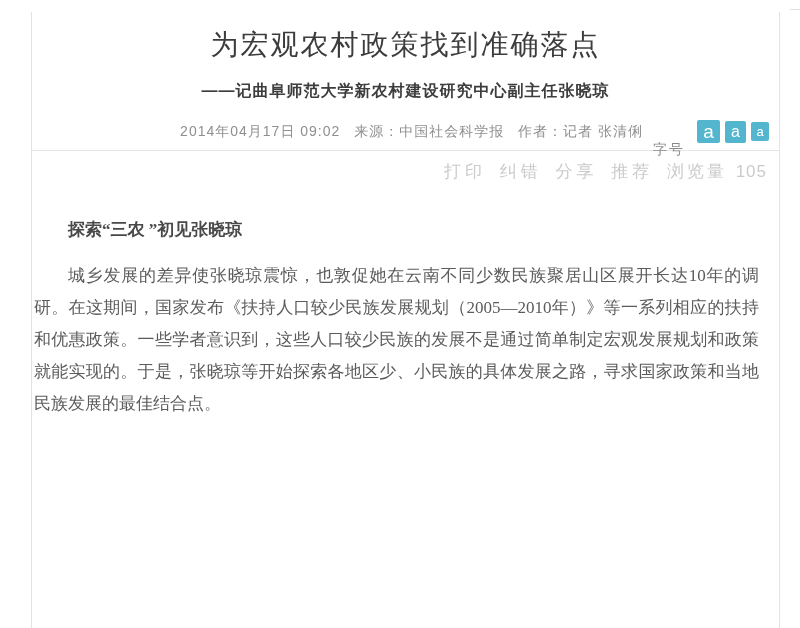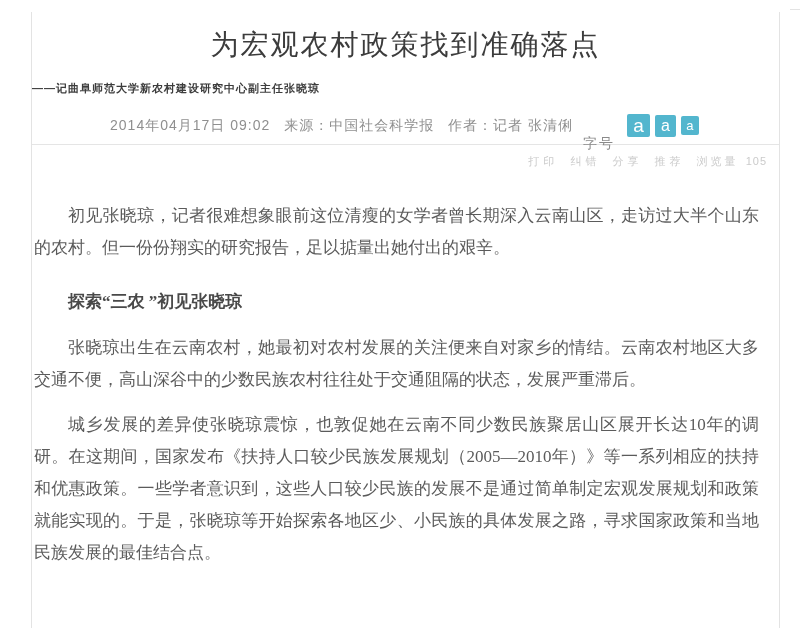--- a/index.html
+++ b/index.html
@@ -28,32 +28,32 @@
     margin: 14px 30px 0;
     text-align: center;
     font-family: "Liberation Serif", "DejaVu Serif", serif;
     font-size: 28px;
     font-weight: 500;
     color: #3c3c3c;
     letter-spacing: 2px;
   }
   .page-subtitle {
     margin-top: 17px;
-    text-align: left;
-    font-size: 11px;
+    text-align: center;
+    font-size: 16px;
     font-weight: bold;
     color: #3d3d3d;
     letter-spacing: 1px;
   }
   .meta-row {
     margin-top: 11px;
     height: 38px;
     padding: 0 10px 0 8px;
     display: flex;
-    justify-content: center;
+    justify-content: flex-end;
     align-items: center;
     border-bottom: 1px solid #e5e5e5;
     font-size: 14px;
     color: #8f8f8f;
   }
   .meta-left span { margin-right: 10px; letter-spacing: 1px; }
   .font-size-ctrl { display: flex; align-items: center; }
   .fs-label { color: #8a8a8a; letter-spacing: 2px; margin-right: 7px; margin-top: 36px; }
   .fs-btn {
     display: inline-block;
@@ -66,21 +66,21 @@
     cursor: pointer;
     font-family: "Liberation Sans", sans-serif;
   }
   .fs-btn.lg { width: 23px; height: 23px; line-height: 22px; font-size: 19px; }
   .fs-btn.md { width: 21px; height: 22px; line-height: 21px; font-size: 16px; }
   .fs-btn.sm { width: 18px; height: 19px; line-height: 18px; font-size: 13px; }
   .tools-row {
     margin-top: 9px;
     padding-right: 12px;
     text-align: right;
-    font-size: 11px;
+    font-size: 17px;
     color: #cbcbcb;
   }
   .tool-link {
     color: #cbcbcb;
     letter-spacing: 4px;
     margin-left: 9px;
     text-decoration: none;
     cursor: pointer;
   }
   .views-label { letter-spacing: 3px; margin-left: 9px; }
@@ -134,19 +134,17 @@
   <div class="tools-row">
     <a class="tool-link">打印</a>
     <a class="tool-link">纠错</a>
     <a class="tool-link">分享</a>
     <a class="tool-link">推荐</a>
     <span class="views-label">浏览量</span>
     <span class="views-count">105</span>
   </div>
 
   <div class="article">
-    <p>初见张晓琼，记者很难想象眼前这位清瘦的女学者曾长期深入云南山区，走访过大半个山东的农村。但一份份翔实的研究报告，足以掂量出她付出的艰辛。</p>
     <h2 class="section-heading">探索“三农 ”初见张晓琼</h2>
-    <p>张晓琼出生在云南农村，她最初对农村发展的关注便来自对家乡的情结。云南农村地区大多交通不便，高山深谷中的少数民族农村往往处于交通阻隔的状态，发展严重滞后。</p>
     <p>城乡发展的差异使张晓琼震惊，也敦促她在云南不同少数民族聚居山区展开长达10年的调研。在这期间，国家发布《扶持人口较少民族发展规划（2005—2010年）》等一系列相应的扶持和优惠政策。一些学者意识到，这些人口较少民族的发展不是通过简单制定宏观发展规划和政策就能实现的。于是，张晓琼等开始探索各地区少、小民族的具体发展之路，寻求国家政策和当地民族发展的最佳结合点。</p>
   </div>
 
 </div>
 
 </body></html>

